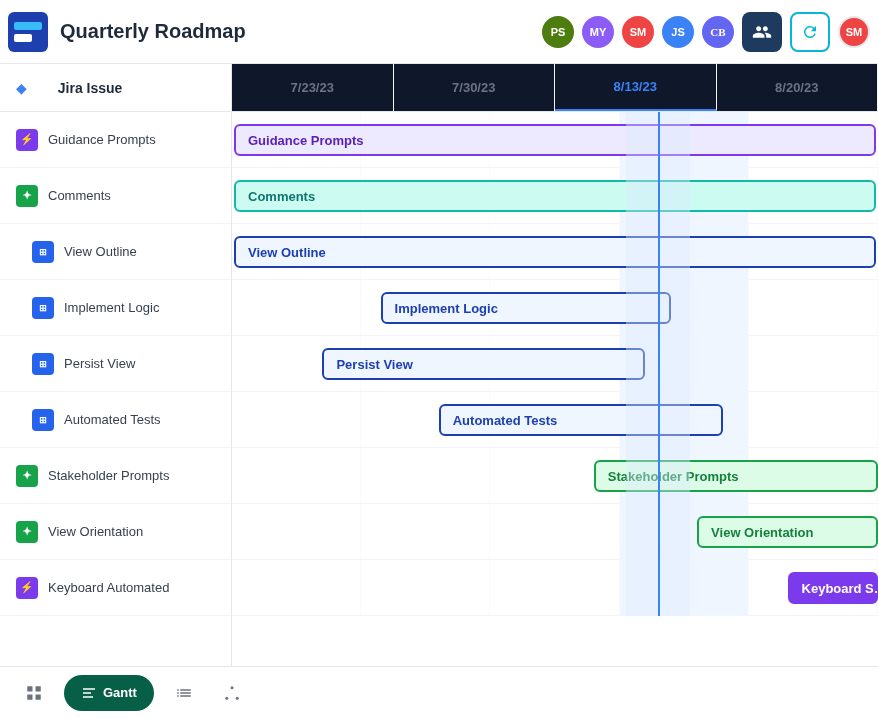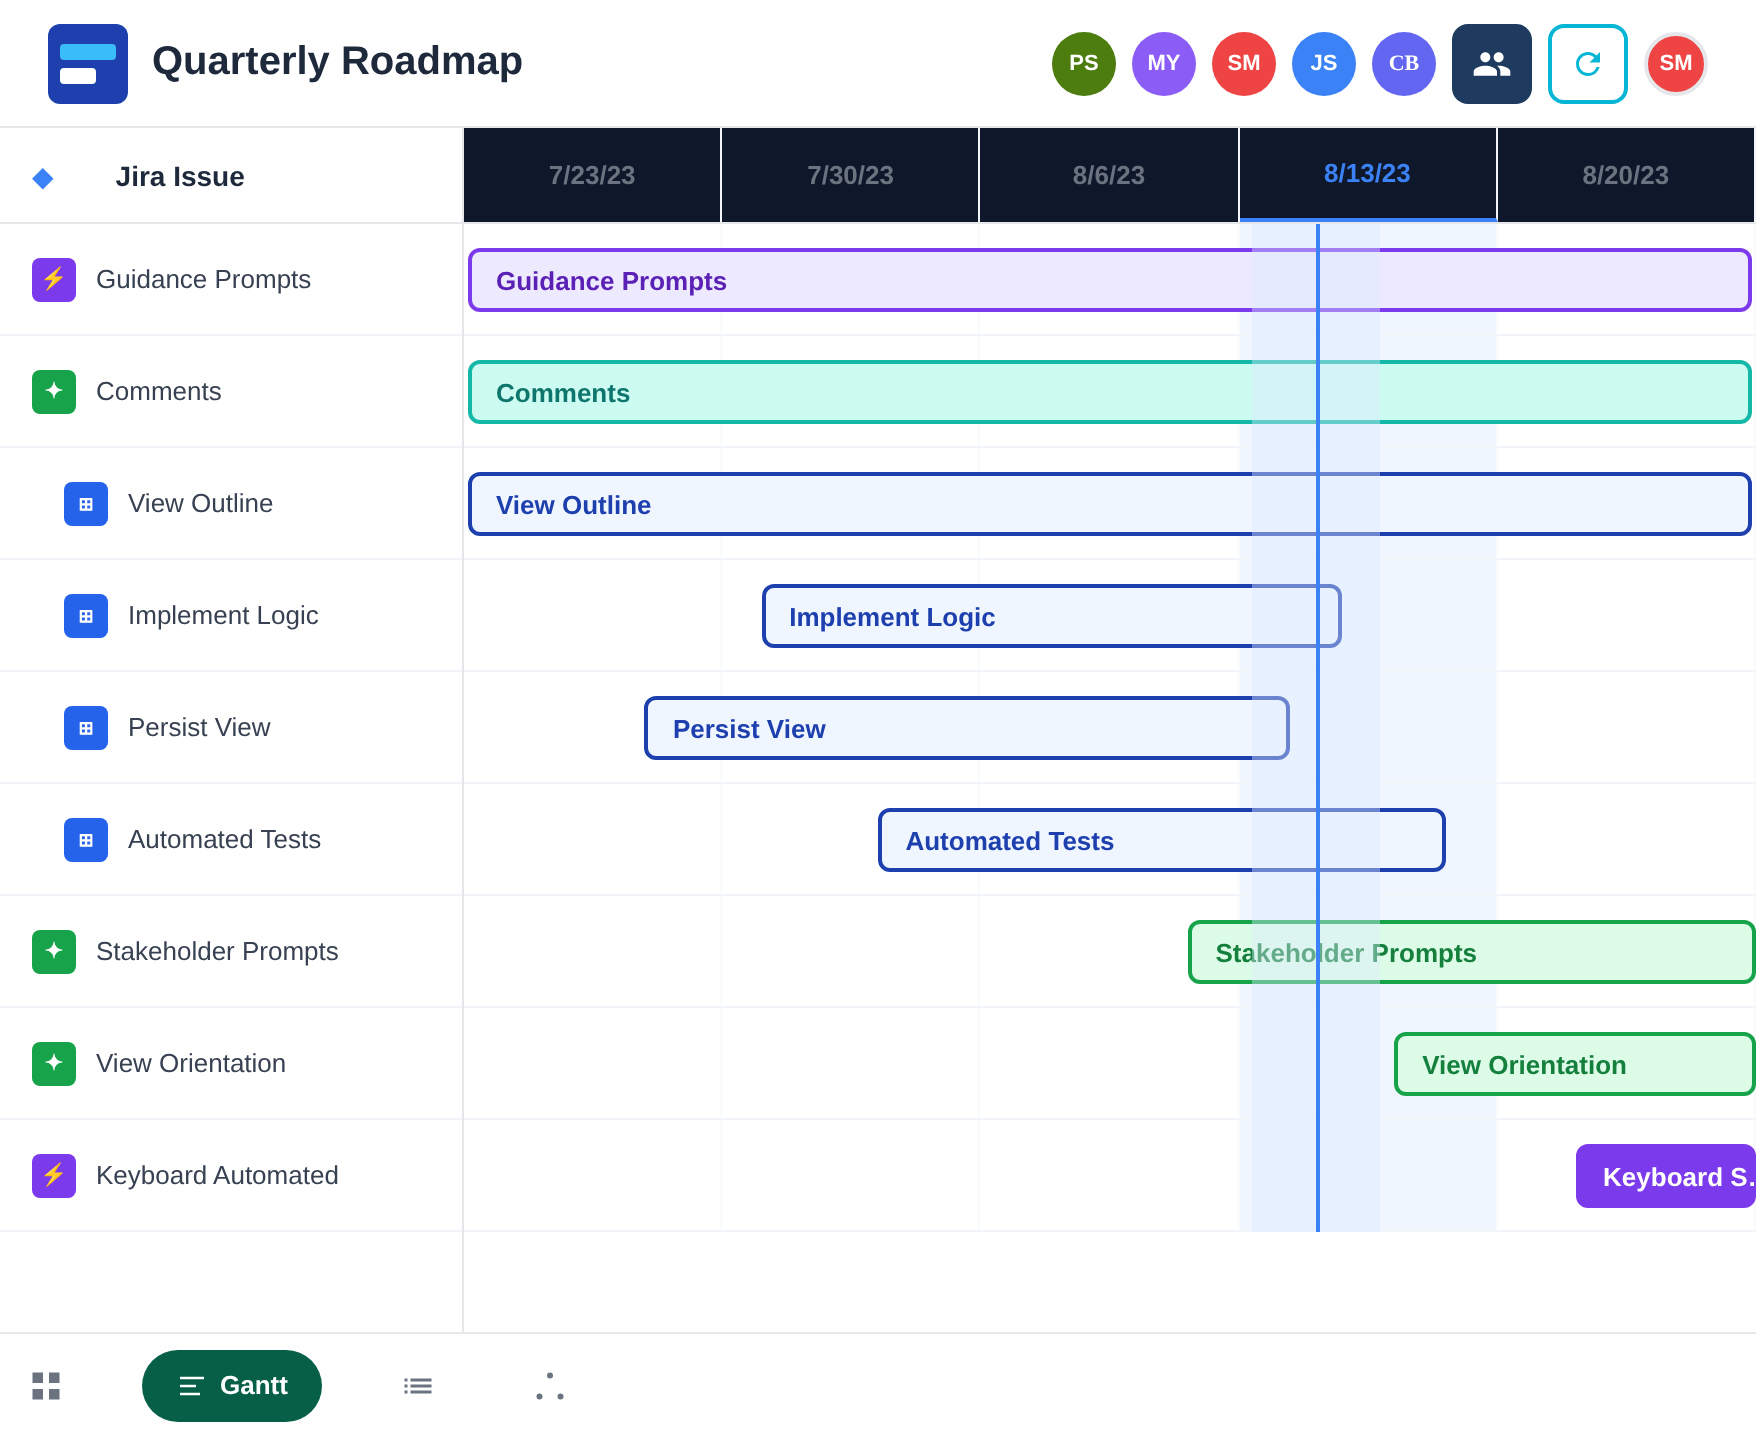--- a/index.html
+++ b/index.html
@@ -1,21 +1,21 @@
 <!DOCTYPE html>
 <html><head>
   <meta charset="utf-8">
   <style>
     * { box-sizing: border-box; margin: 0; padding: 0; }
     body { font-family: -apple-system, BlinkMacSystemFont, 'Segoe UI', sans-serif; background: #fff; width: 878px; height: 718px; overflow: hidden; }
 
     
     .header {
       display: flex; align-items: center; justify-content: space-between;
-      padding: 0 24px; height: 64px; border-bottom: 1px solid #e5e7eb;
+      padding: 0 8px; height: 64px; border-bottom: 1px solid #e5e7eb;
       background: #fff;
     }
     .header-left { display: flex; align-items: center; gap: 12px; }
     .logo-box {
       width: 40px; height: 40px; background: #1e40af; border-radius: 6px;
       display: flex; align-items: center; justify-content: center; overflow: hidden;
     }
     .logo-box-inner {
       width: 28px; height: 20px; position: relative;
     }
@@ -94,21 +94,21 @@
       pointer-events: none;
     }
     .today-highlight {
       position: absolute; top: 0; bottom: 0; background: #dbeafe; opacity: 0.4; z-index: 1;
       pointer-events: none;
     }
 
     
     .toolbar {
       height: 52px; border-top: 1px solid #e5e7eb; display: flex; align-items: center;
-      padding: 0 5px; gap: 30px; background: #fff;
+      padding: 0 16px; gap: 12px; background: #fff;
     }
     .tool-btn {
       width: 36px; height: 36px; border-radius: 6px; border: 1px solid transparent;
       display: flex; align-items: center; justify-content: center; cursor: pointer;
       color: #6b7280; font-size: 16px;
     }
     .tool-btn.active-tool { background: #065f46; color: #fff; border-radius: 20px; padding: 0 16px; width: auto; gap: 6px; font-size: 13px; font-weight: 600; }
   </style>
 </head>
 <body>
@@ -195,21 +195,20 @@
       <div class="row-icon purple">⚡</div>
       <span class="row-label">Keyboard Automated</span>
     </div>
   </div>
 
   <div class="gantt-area">
 
     <div class="gantt-header">
       <div class="col-date">7/23/23</div>
       <div class="col-date">7/30/23</div>
-      <div class="col-date">8/6/23</div>
       <div class="col-date active">8/13/23</div>
       <div class="col-date">8/20/23</div>
     </div>
 
     <div class="gantt-body" style="position:relative;">
 
       <div class="today-highlight" style="left: calc(60% + 6px); width: 64px; height: 504px;"></div>
       <div class="today-line" style="left: calc(60% + 38px); height: 504px;"></div>
 
       <div class="gantt-row">

